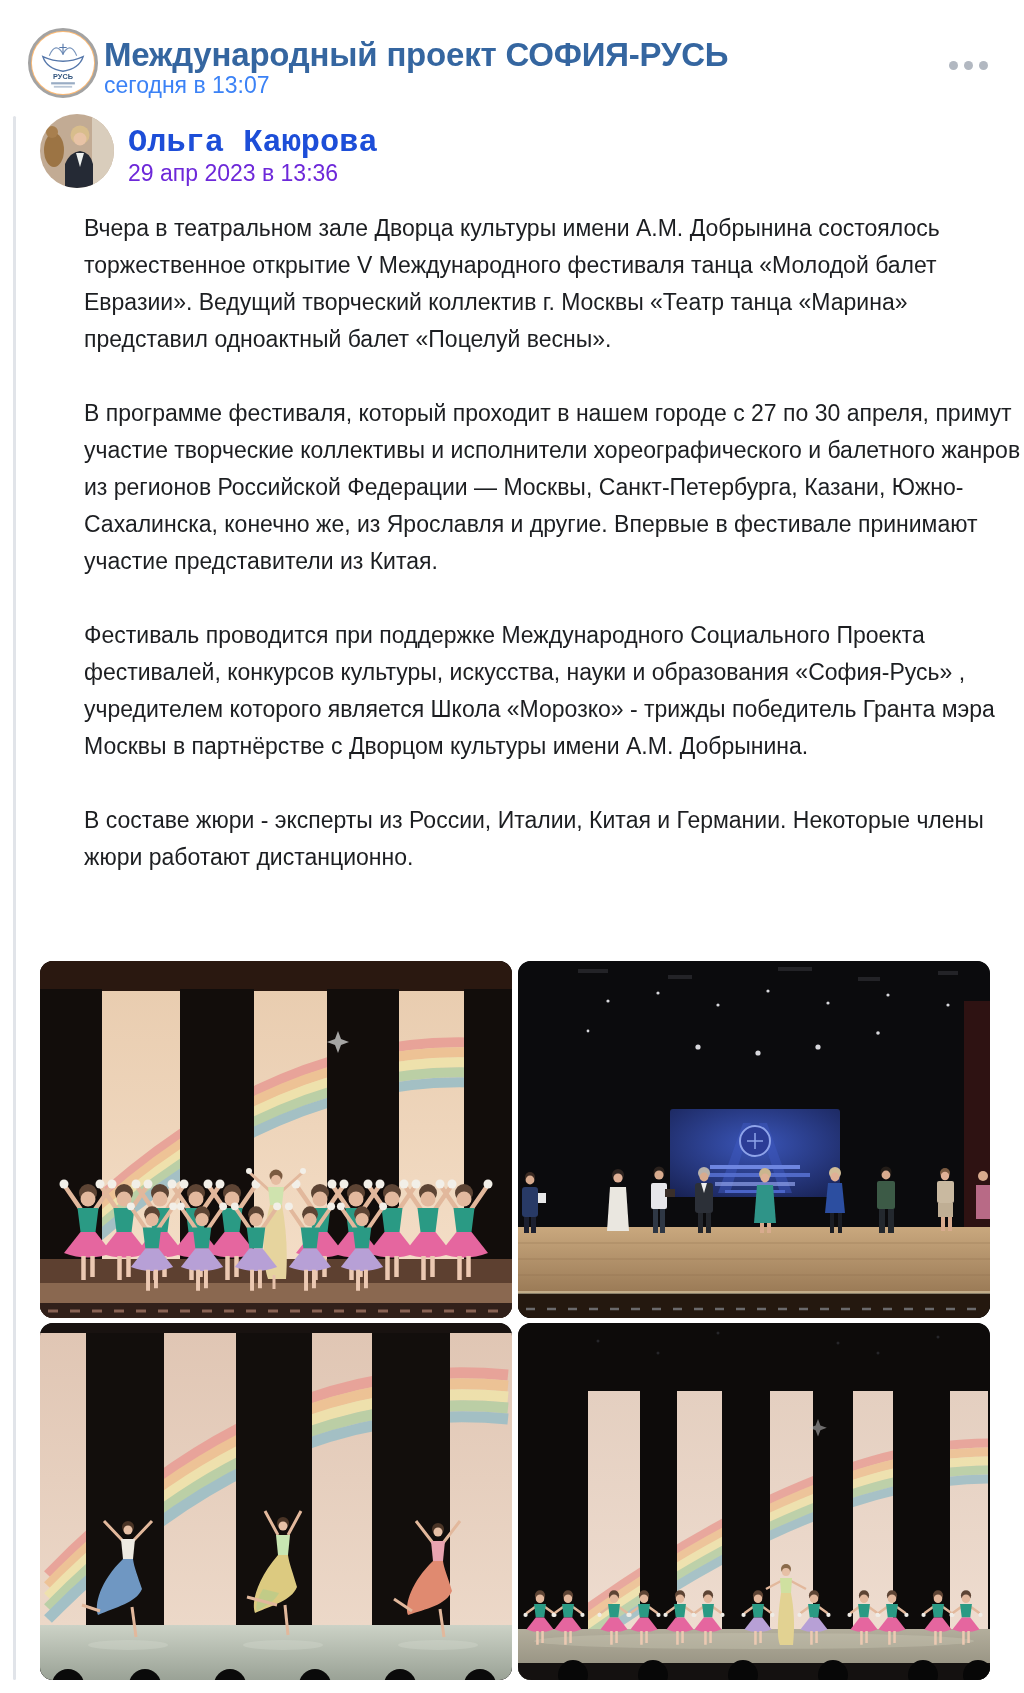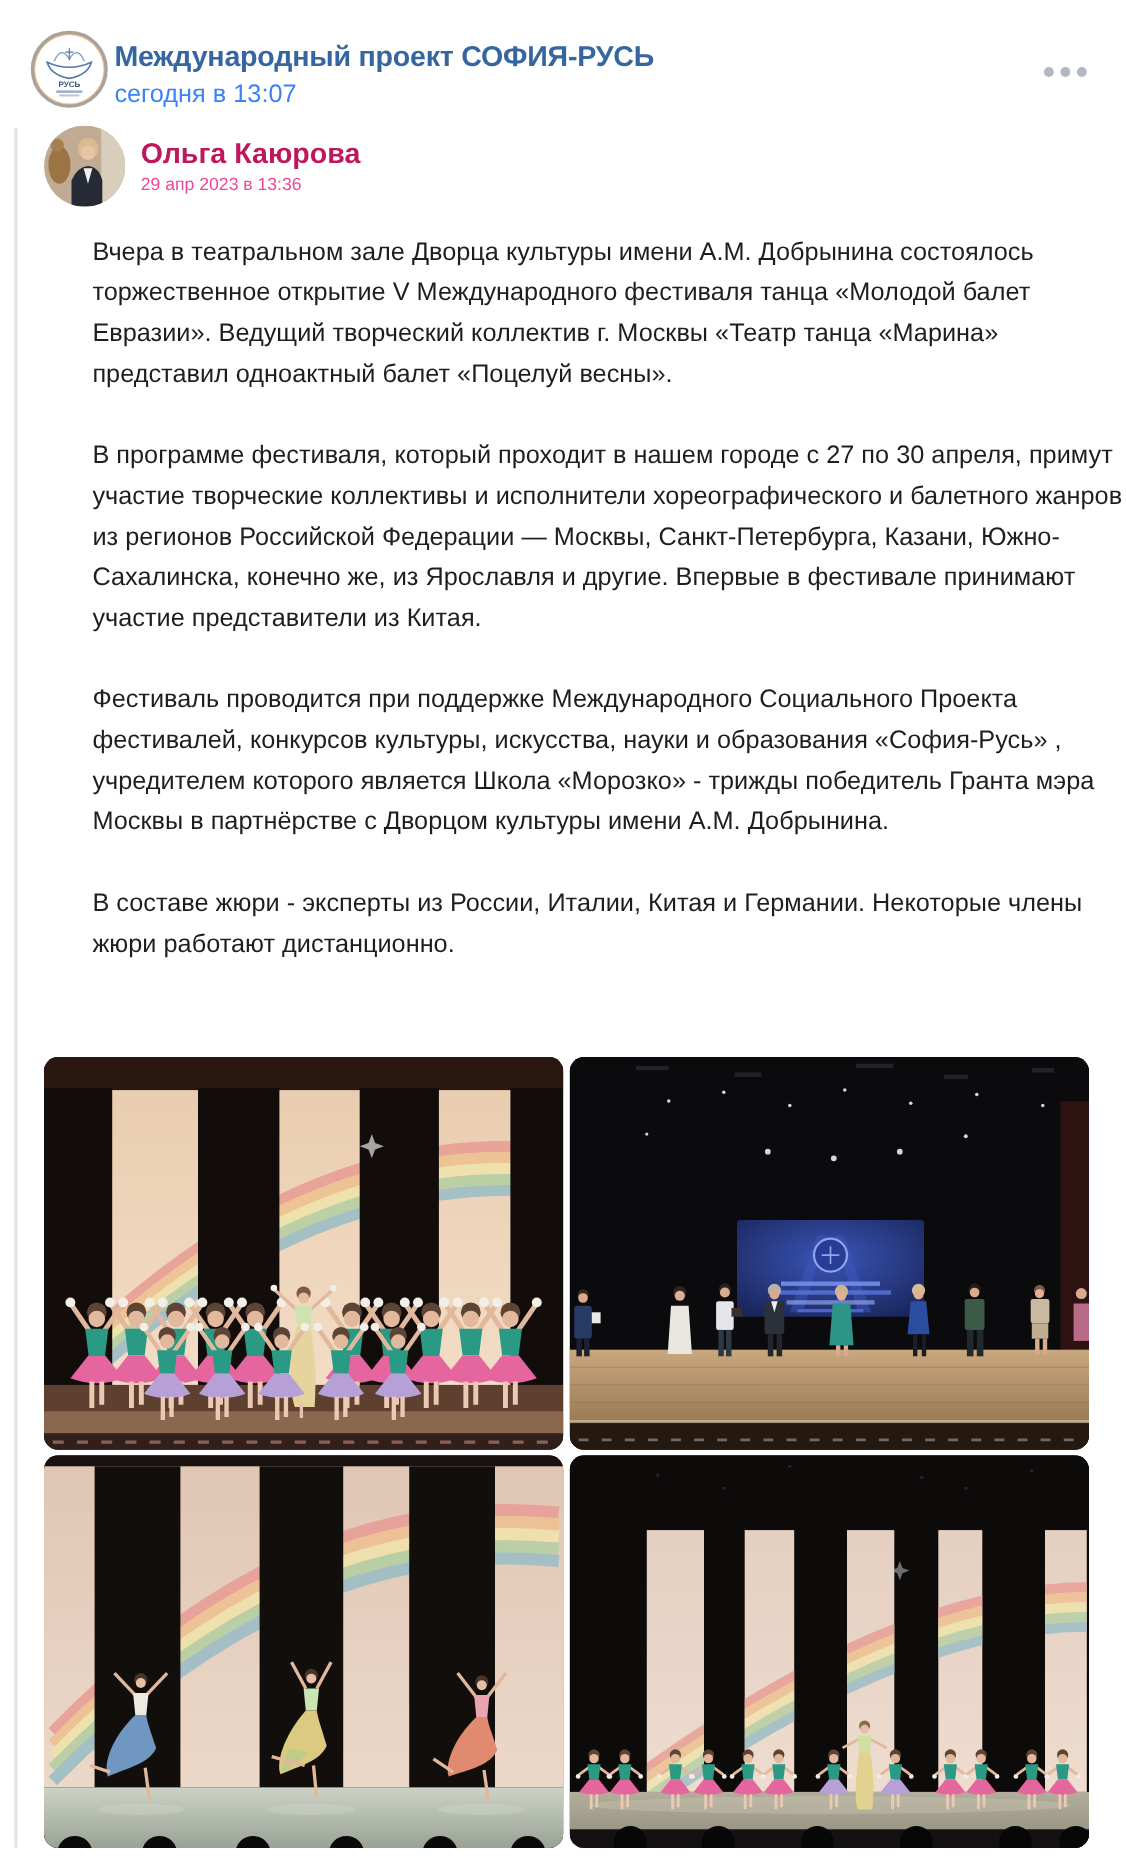--- a/index.html
+++ b/index.html
@@ -1,31 +1,31 @@
 <!DOCTYPE html>
 <html><head>
 <meta charset="utf-8">
 <style>
   html,body{margin:0;padding:0;background:#fff;}
   .page{position:relative;width:1024px;height:1693px;background:#fff;overflow:hidden;
         font-family:"Liberation Sans","DejaVu Sans",sans-serif;}
   
   .group-avatar{position:absolute;left:28px;top:28px;width:70px;height:70px;border-radius:50%;
         background:#fdba74;border:3px solid #a3a3a3;box-sizing:border-box;overflow:hidden;cursor:pointer;}
-  .group-name{position:absolute;left:104px;top:36px;font-size:26px;font-weight:700;
+  .group-name{position:absolute;left:104px;top:36px;font-size:33px;font-weight:700;
         color:#3566a0;letter-spacing:-.2px;text-decoration:none;cursor:pointer;}
   .post-time{position:absolute;left:104px;top:72px;font-size:23px;color:#3b82f6;cursor:pointer;}
   .menu-btn{position:absolute;left:942px;top:50px;width:52px;height:30px;border:0;background:transparent;cursor:pointer;}
   .dots{display:flex;gap:6px;justify-content:center;align-items:center;height:100%;}
   .dots i{width:9px;height:9px;border-radius:50%;background:#b2b8c1;display:block;}
   
   .repost-line{position:absolute;left:13px;top:116px;width:3px;height:1564px;background:#e1e4e9;border-radius:2px;}
   .author-avatar{position:absolute;left:40px;top:114px;width:74px;height:74px;border-radius:50%;overflow:hidden;cursor:pointer;}
-  .author-name{position:absolute;left:128px;top:124px;font-size:26px;font-weight:700;color:#be185d;text-decoration:none;cursor:pointer;}
-  .repost-time{position:absolute;left:128px;top:160px;font-size:16px;color:#ec4899;cursor:pointer;}
+  .author-name{position:absolute;left:128px;top:124px;font-size:32px;font-weight:700;color:#1d4ed8;text-decoration:none;cursor:pointer;font-family:Liberation Mono, monospace;}
+  .repost-time{position:absolute;left:128px;top:160px;font-size:23px;color:#6d28d9;cursor:pointer;}
   .post-text{position:absolute;left:40px;top:210px;width:945px;font-size:23px;line-height:37px;color:#1c1e21;margin-left:44px;}
   .post-text p{margin:0 0 37px 0;}
   
   .photo-grid{position:absolute;left:40px;top:961px;display:grid;
         grid-template-columns:472px 472px;grid-auto-rows:357px;gap:5px 6px;}
   .photo-grid figure{margin:0;border-radius:13px;overflow:hidden;line-height:0;cursor:pointer;background:#111;}
   .photo-grid svg{display:block;width:100%;height:100%;}
 </style>
 </head>
 <body>

